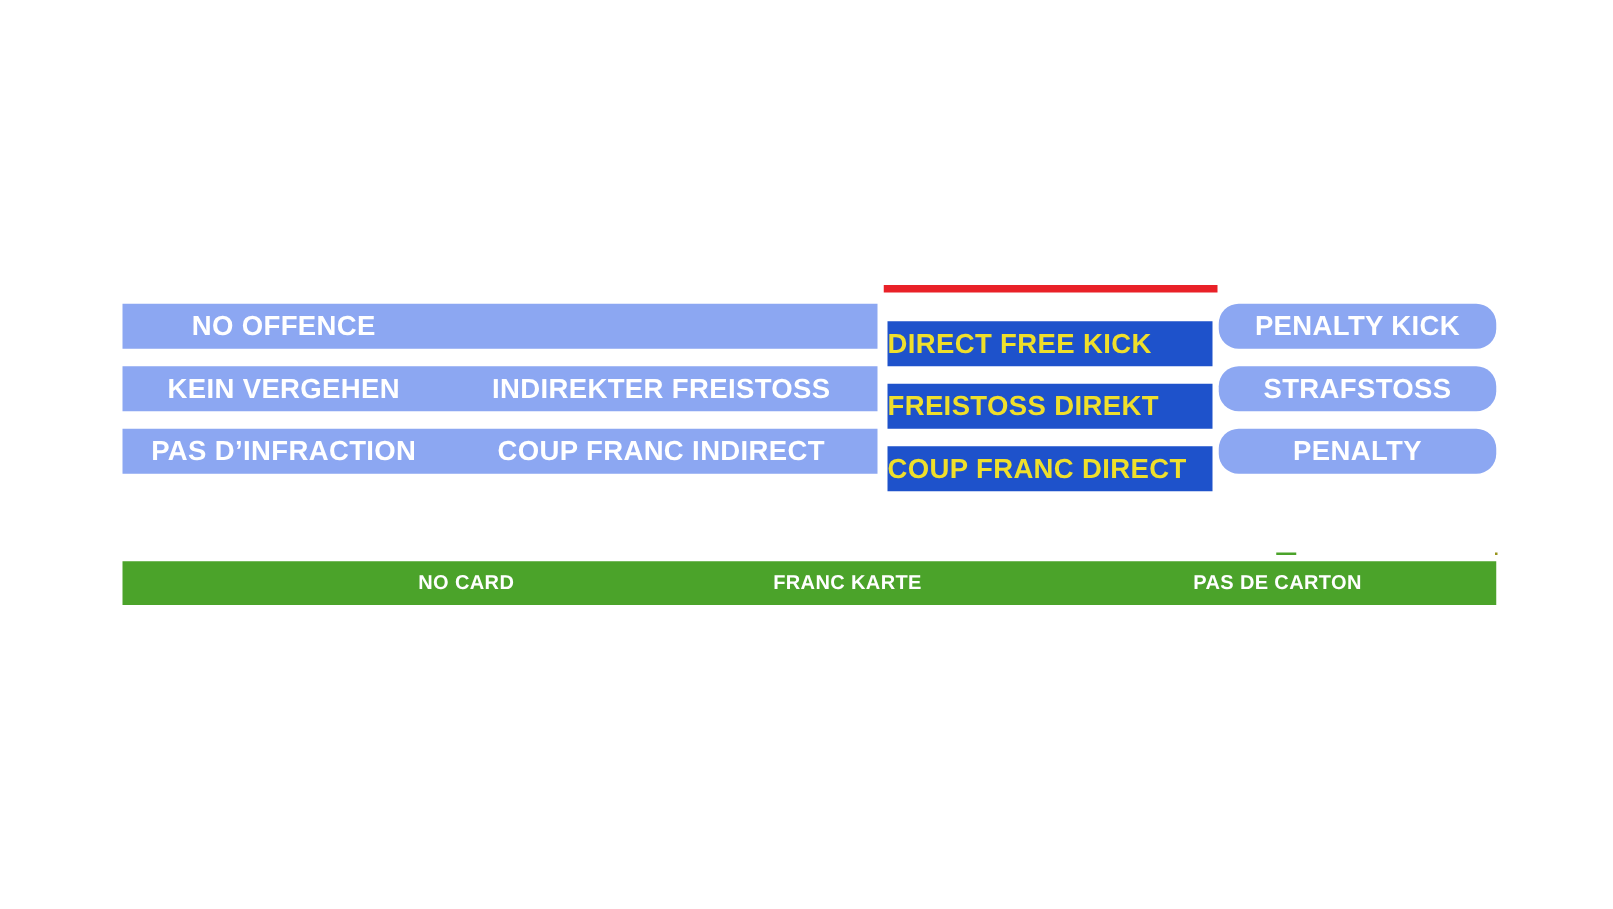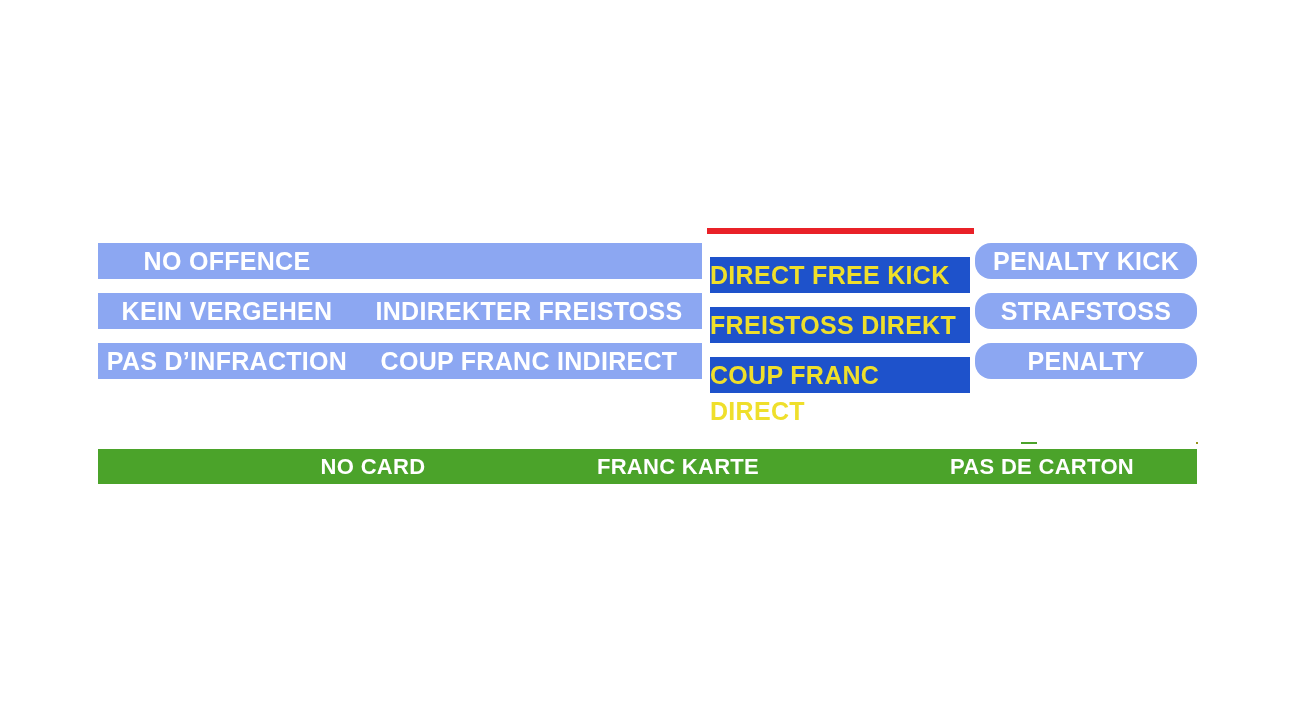--- a/index.html
+++ b/index.html
@@ -26,21 +26,21 @@
     width: 267px;
     height: 6px;
     background: #E92128;
   }
 
   .row {
     position: absolute;
     left: 0;
     width: 1290px;
     height: 36px;
-    font-size: 25px;
+    font-size: 22px;
     letter-spacing: 0.3px;
   }
   .row-1 { top: 243px; }
   .row-2 { top: 293px; }
   .row-3 { top: 343px; }
 
   .seg-left {
     position: absolute;
     left: 98px;
     top: 0;
@@ -88,36 +88,36 @@
   }
 
   
   .card-bar {
     position: absolute;
     left: 98px;
     top: 449px;
     width: 1099px;
     height: 35px;
     background: #4BA32A;
-    font-size: 22px;
+    font-size: 16px;
     letter-spacing: 0.3px;
   }
   .card-label {
     position: absolute;
     top: 0;
     height: 35px;
     line-height: 35px;
     transform: translateX(-50%);
     color: #FFFFFF;
     white-space: nowrap;
     cursor: pointer;
   }
   .card-label-1 { left: 275px; }
   .card-label-2 { left: 580px; }
-  .card-label-3 { left: 924px; margin-left: 20px; }
+  .card-label-3 { left: 924px; }
 
   
   .card-tick {
     position: absolute;
     left: 1021px;
     top: 442px;
     width: 16px;
     height: 2px;
     background: #4BA32A;
   }

